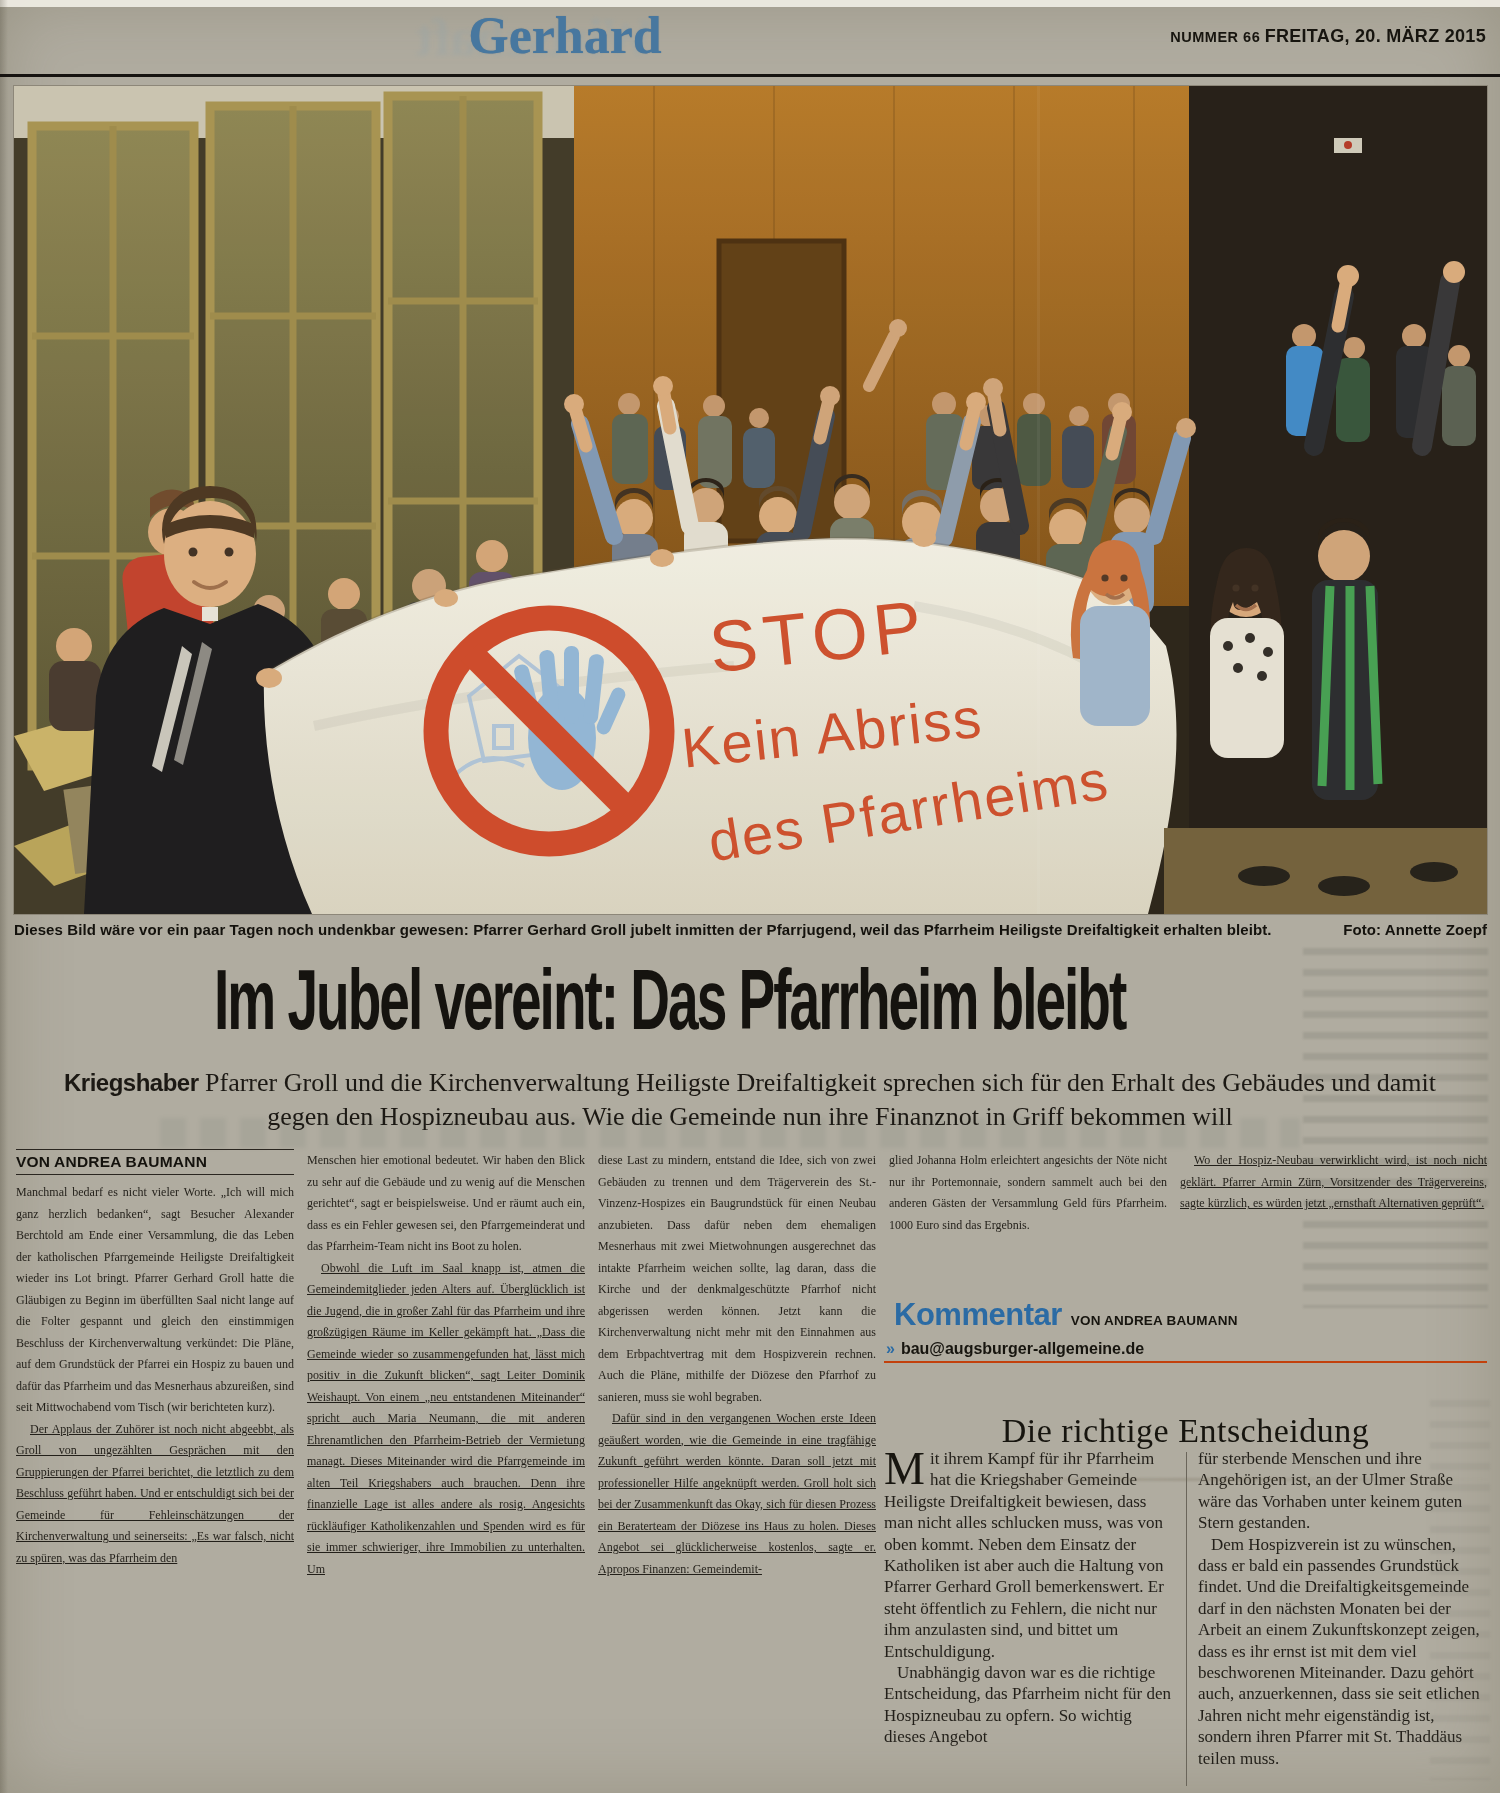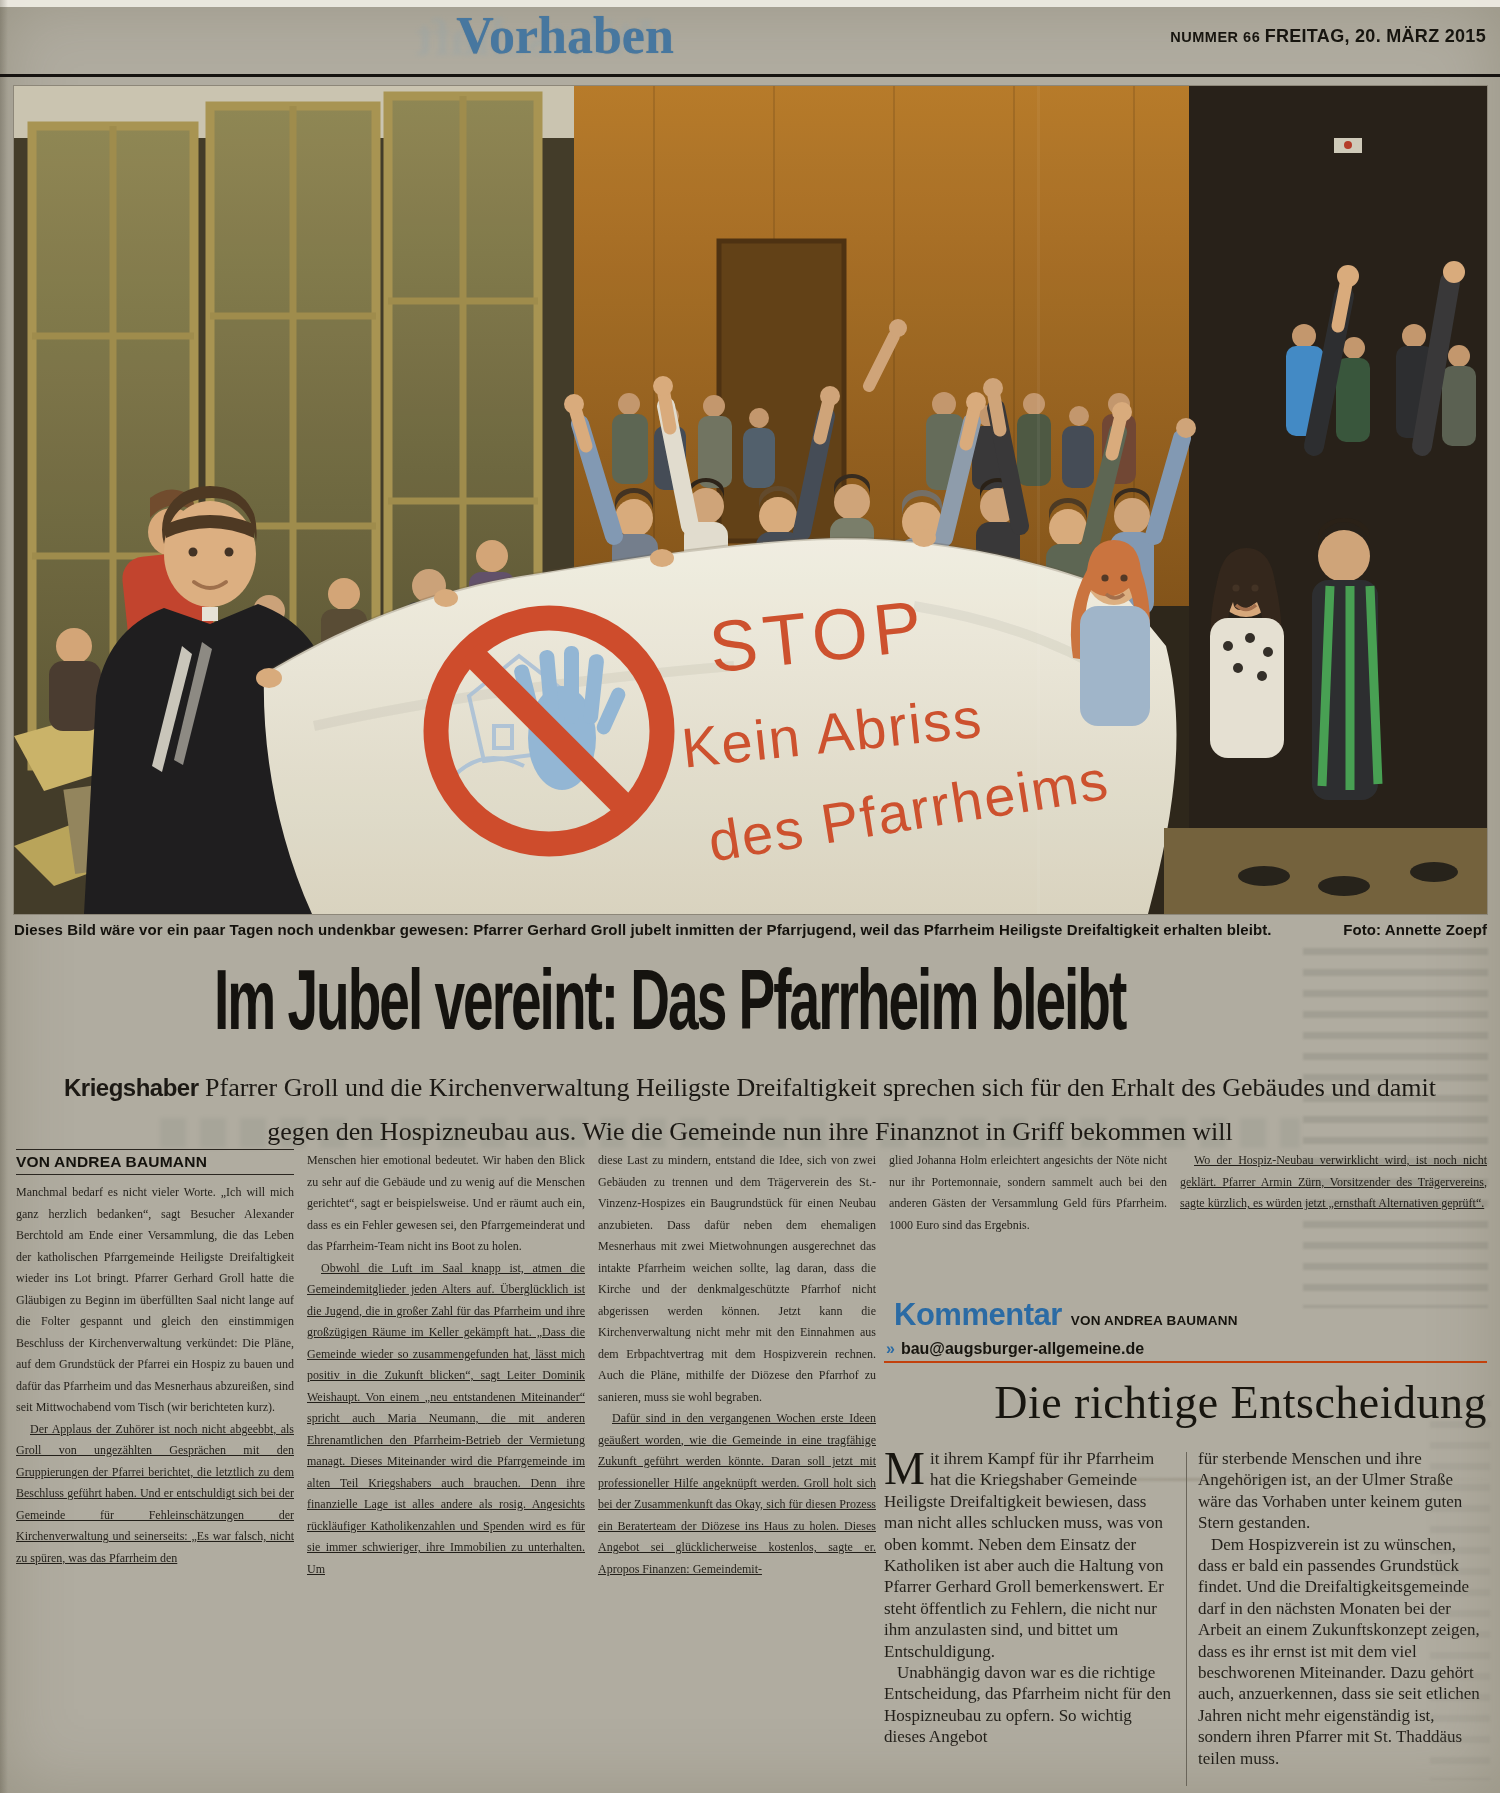--- a/index.html
+++ b/index.html
@@ -45,21 +45,21 @@
   .caption-row .credit{font-weight:700;}
 
   
   .headline{position:absolute;left:80px;top:950px;width:1180px;text-align:center;height:110px;}
   .headline span{
     display:inline-block;font-family:"Liberation Sans",sans-serif;font-weight:700;font-size:54px;
     letter-spacing:-2px;color:#15130f;transform:scale(1.02,1.58);transform-origin:center top;white-space:nowrap;
   }
   .subhead{
     position:absolute;left:30px;top:1066px;width:1440px;text-align:center;
-    font-size:26px;line-height:44px;color:#1c1914;
+    font-size:26px;line-height:34px;color:#1c1914;
   }
   .subhead b{font-family:"Liberation Sans",sans-serif;font-size:24px;letter-spacing:-.5px;}
 
   
   .bleed-col{
     position:absolute;pointer-events:none;filter:blur(1.3px);
     background-image:repeating-linear-gradient(to bottom, rgba(105,105,95,.20) 0 7px, rgba(0,0,0,0) 7px 21px);
   }
   .bleed-band{
     position:absolute;pointer-events:none;filter:blur(2px);opacity:.10;
@@ -97,22 +97,22 @@
     font-family:"Liberation Sans",sans-serif;font-weight:700;font-size:13.5px;color:#17150f;margin-left:9px;margin-top:10px;letter-spacing:.2px;
   }
   .kommentar-email{
     height:25px;line-height:25px;border-bottom:2px solid #c2410c;
     font-family:"Liberation Sans",sans-serif;font-weight:700;font-size:16px;color:#17150f;padding-left:2px;
   }
   .kommentar-email .marker{color:#2b6ba4;margin-right:6px;}
 
   
   .commentary-headline{
-    position:absolute;left:884px;top:1376px;width:603px;text-align:right;
-    font-size:46px;color:#17150f;letter-spacing:.5px;
+    position:absolute;left:884px;top:1412px;width:603px;text-align:center;
+    font-size:34px;color:#17150f;letter-spacing:.5px;
   }
   .ccol{
     position:absolute;top:1448px;height:342px;font-size:17px;line-height:21.4px;color:#221f19;overflow:hidden;
   }
   .ccol p{margin:0;}
   .ccol p.indent{text-indent:13px;}
   .ca{left:884px;width:289px;}
   .cb{left:1198px;width:290px;}
   .cdivider{position:absolute;left:1186px;top:1452px;width:1px;height:334px;background:#6a655a;}
   .dropcap{
@@ -123,21 +123,21 @@
   .crease-v{position:absolute;left:1037px;top:86px;width:3px;height:828px;background:rgba(255,255,255,.05);}
 </style>
 </head>
 <body>
 
 <div class="page">
   <div class="scan-edge-top"></div>
   <div class="scan-edge-left"></div>
 
   <div class="ghost-top">Wirtschaft</div>
-  <div class="masthead-section">Vorhaben</div>
+  <div class="masthead-section">Gerhard</div>
   <div class="masthead-right">
     <span class="issue">NUMMER 66</span>
     <span class="date">FREITAG, 20. MÄRZ 2015</span>
   </div>
   <div class="header-rule"></div>
 
   <div class="photo">
     <svg width="1473" height="828" viewBox="0 0 1473 828">
       <defs>
         <linearGradient id="wood" x1="0" y1="0" x2="0" y2="1">

